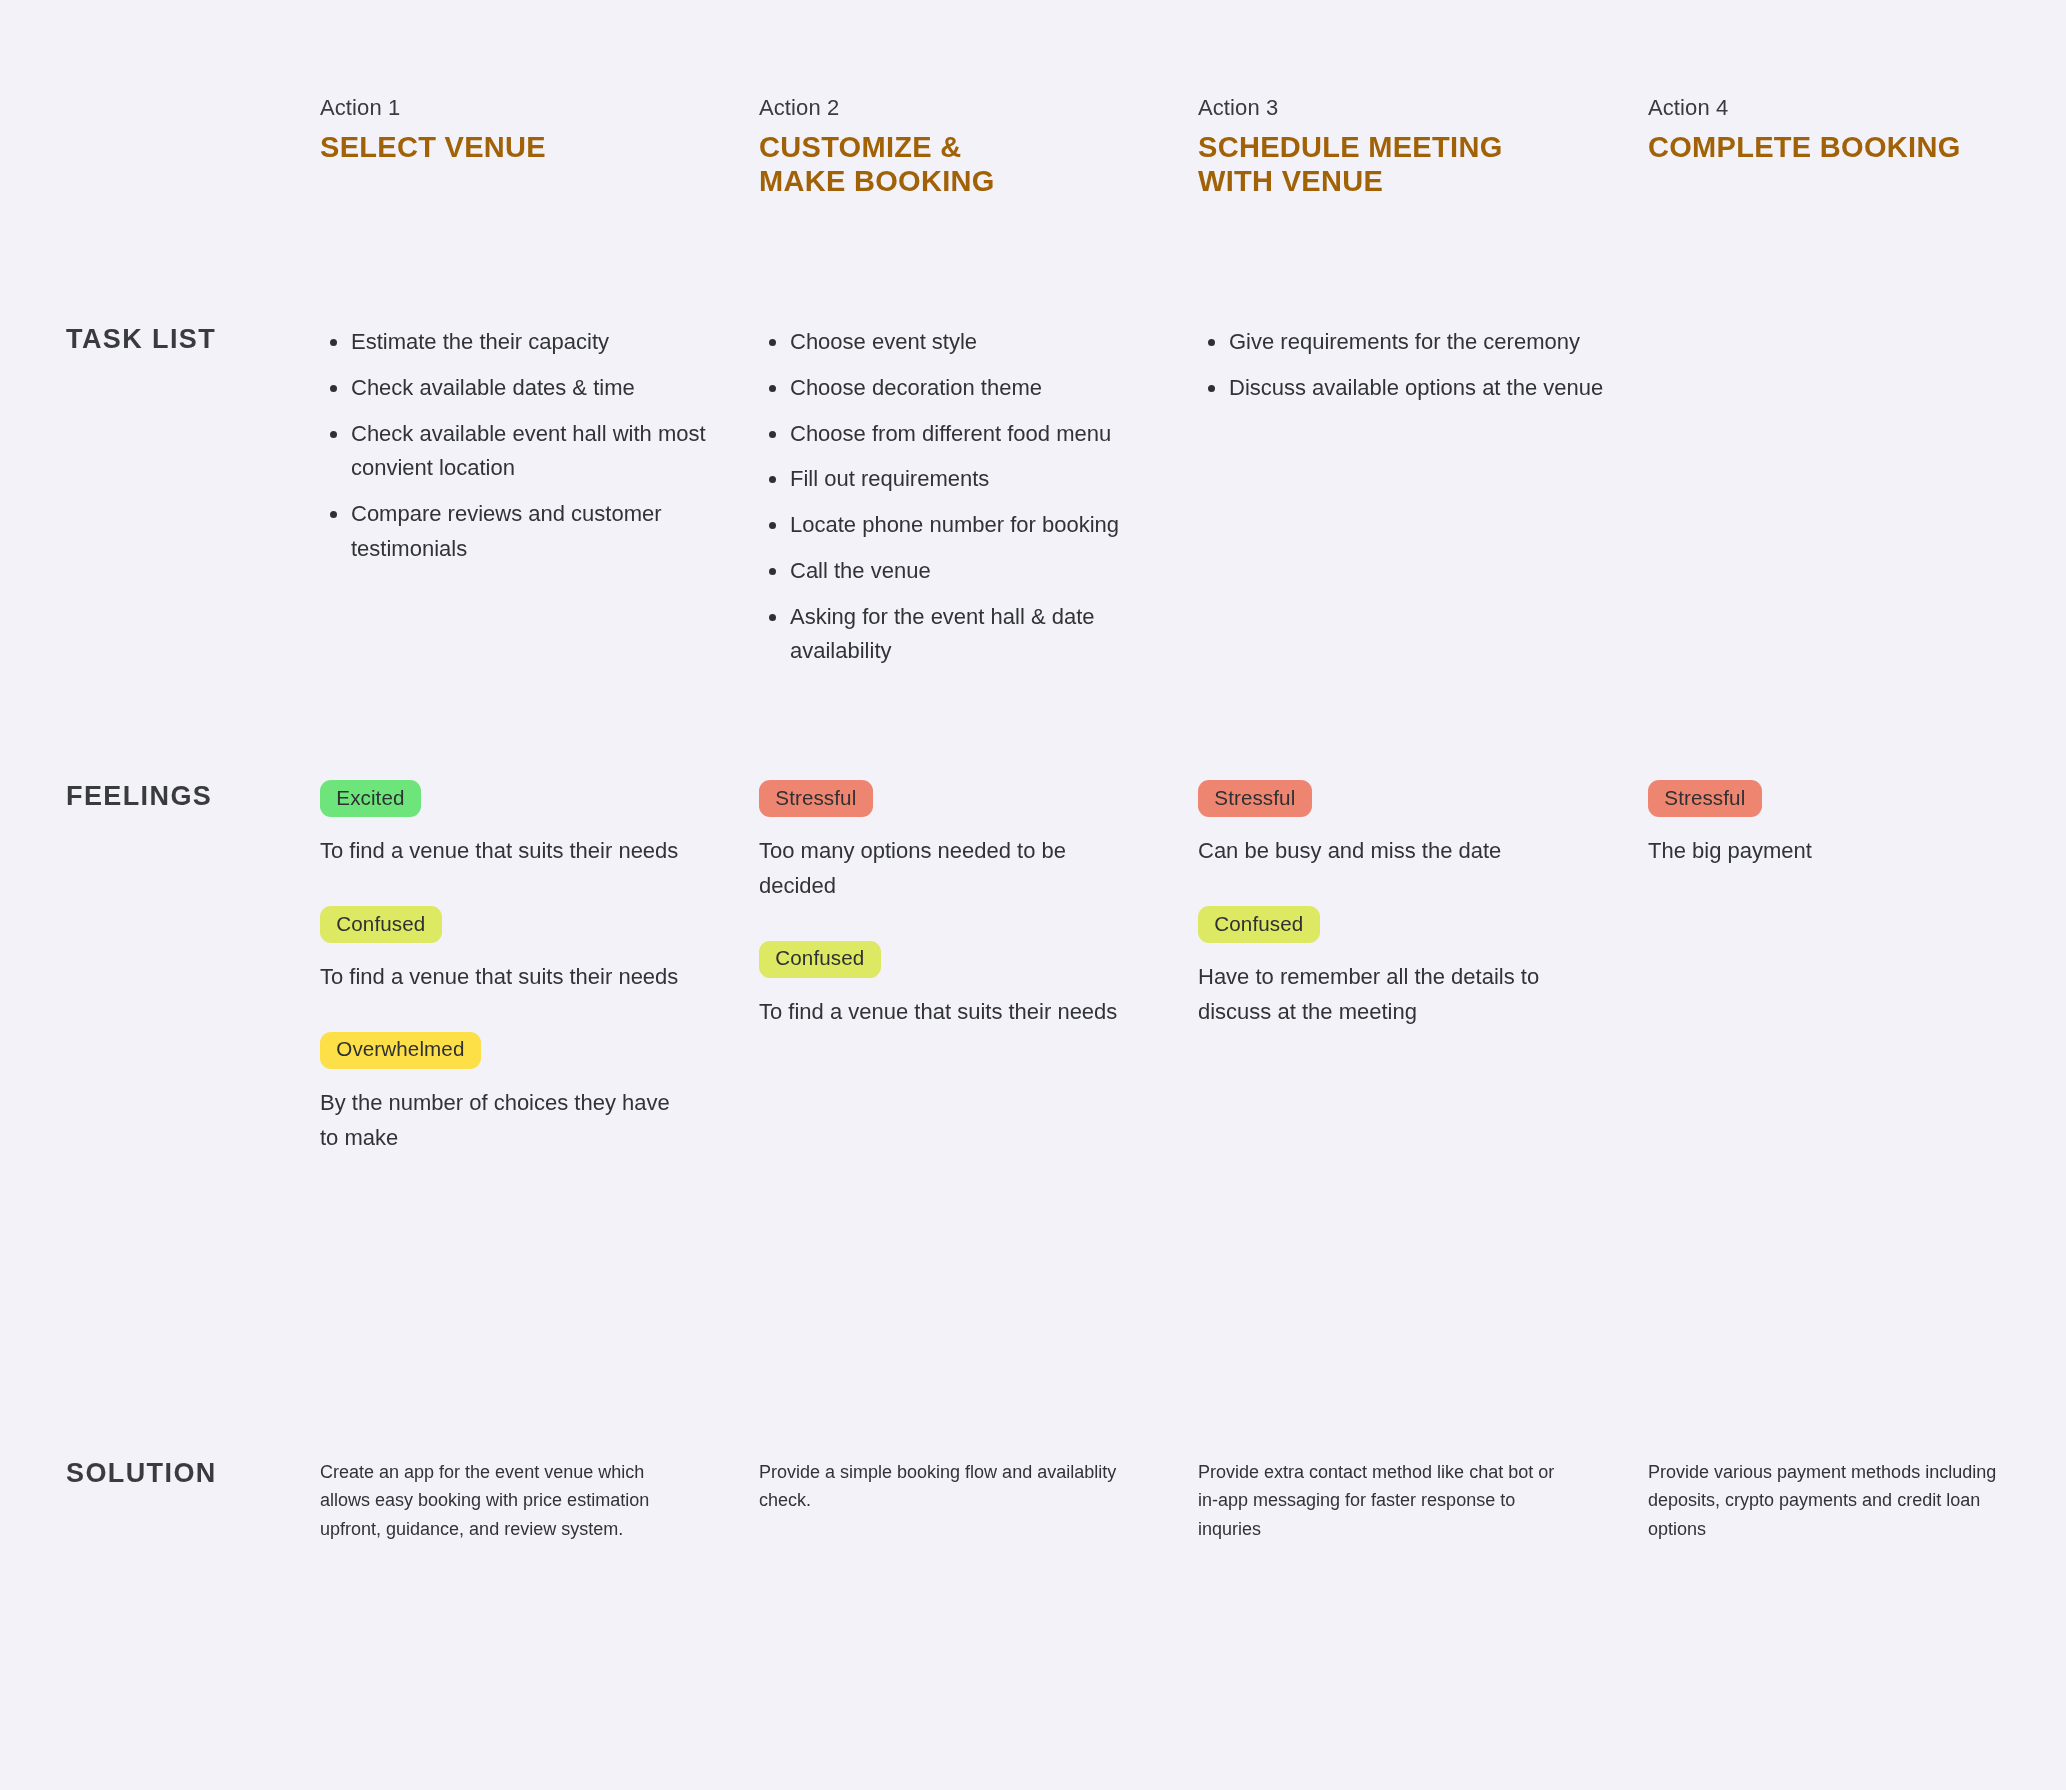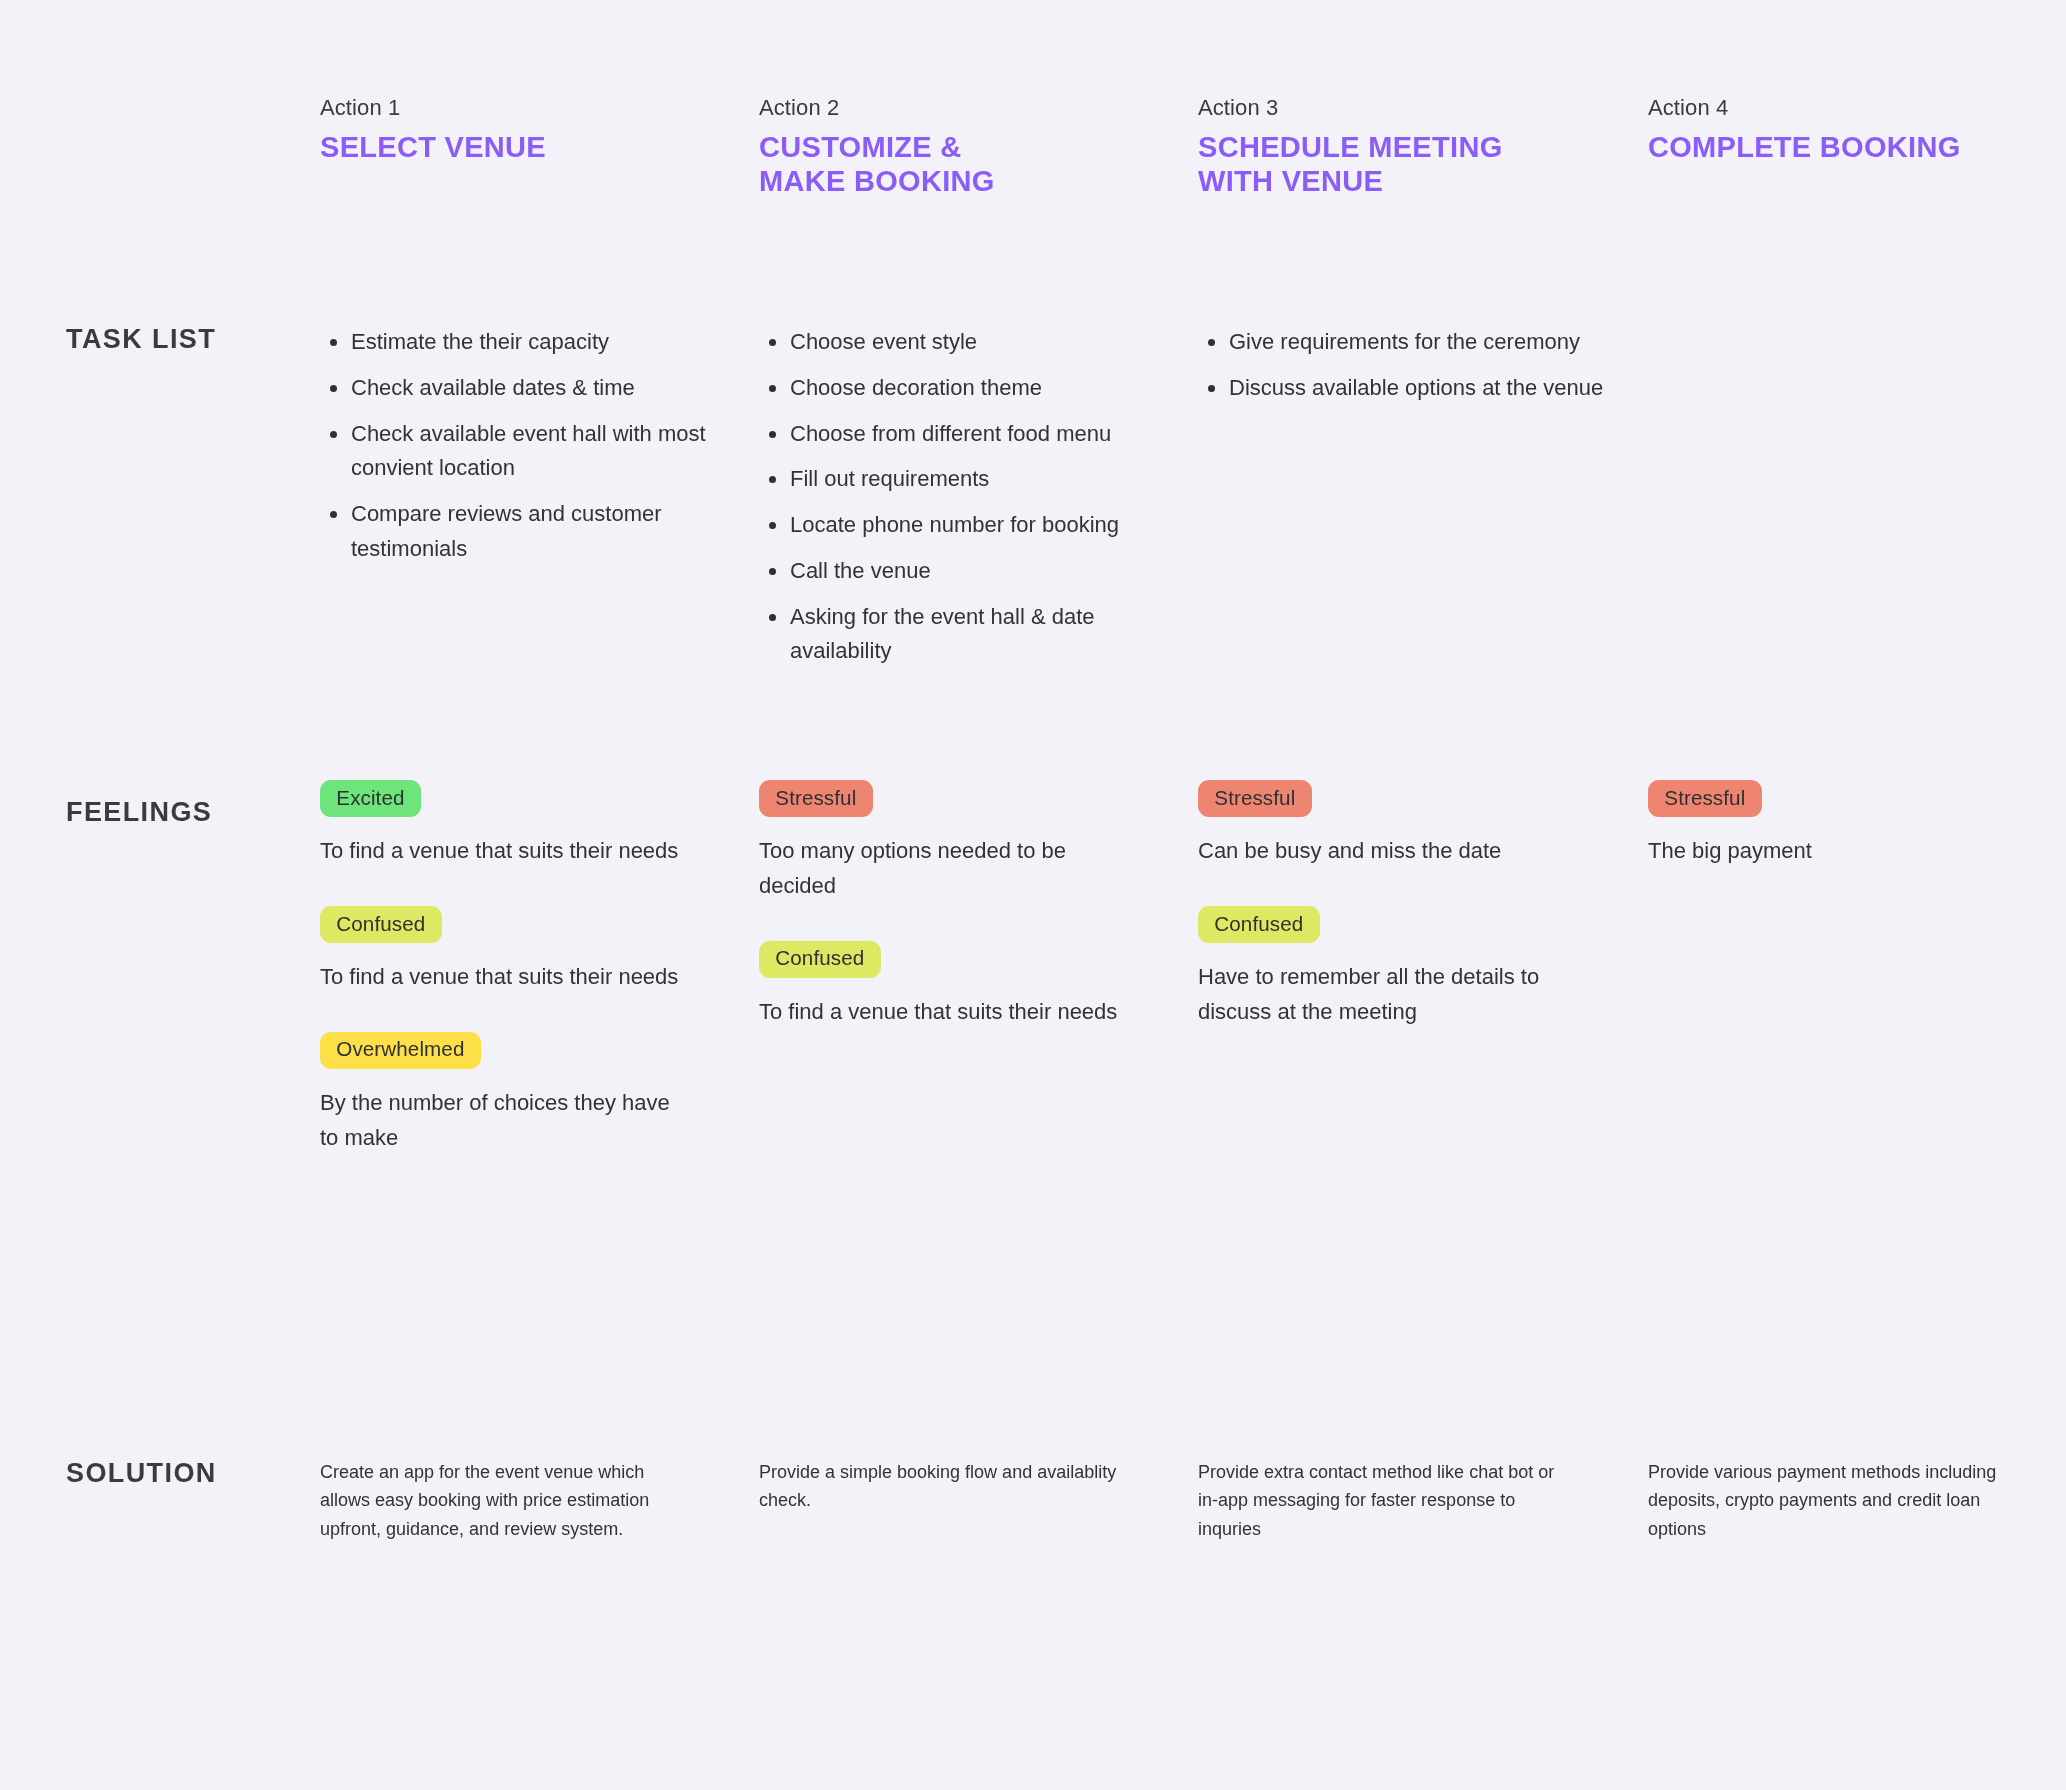--- a/index.html
+++ b/index.html
@@ -60,21 +60,21 @@
     font-weight: 400;
     color: #3a3b3e;
     letter-spacing: 0.1px;
     margin: 0 0 9.8px 0;
     line-height: 1.1;
   }
 
   .action-title {
     font-size: 29px;
     font-weight: 700;
-    color: #8b5cf6;
+    color: #a16207;
     letter-spacing: 0.3px;
     line-height: 1.18;
     margin: 0;
     white-space: pre-line;
   }
 
   
   .row-label {
     font-size: 27px;
     font-weight: 700;
@@ -155,21 +155,21 @@
   }
 
   .solution-text {
     margin: 0;
     font-size: 18px;
     line-height: 1.58;
     color: #323336;
     max-width: 379px;
   }
 
-  .label-feelings { margin-top: 18px; }
+  .label-feelings { margin-top: 2px; }
   .label-solution { margin-top: 1.1px; }
 </style>
 </head>
 <body>
 
 <div class="board">
 
   <div class="grid header-row row">
     <div class="gutter"></div>
 

